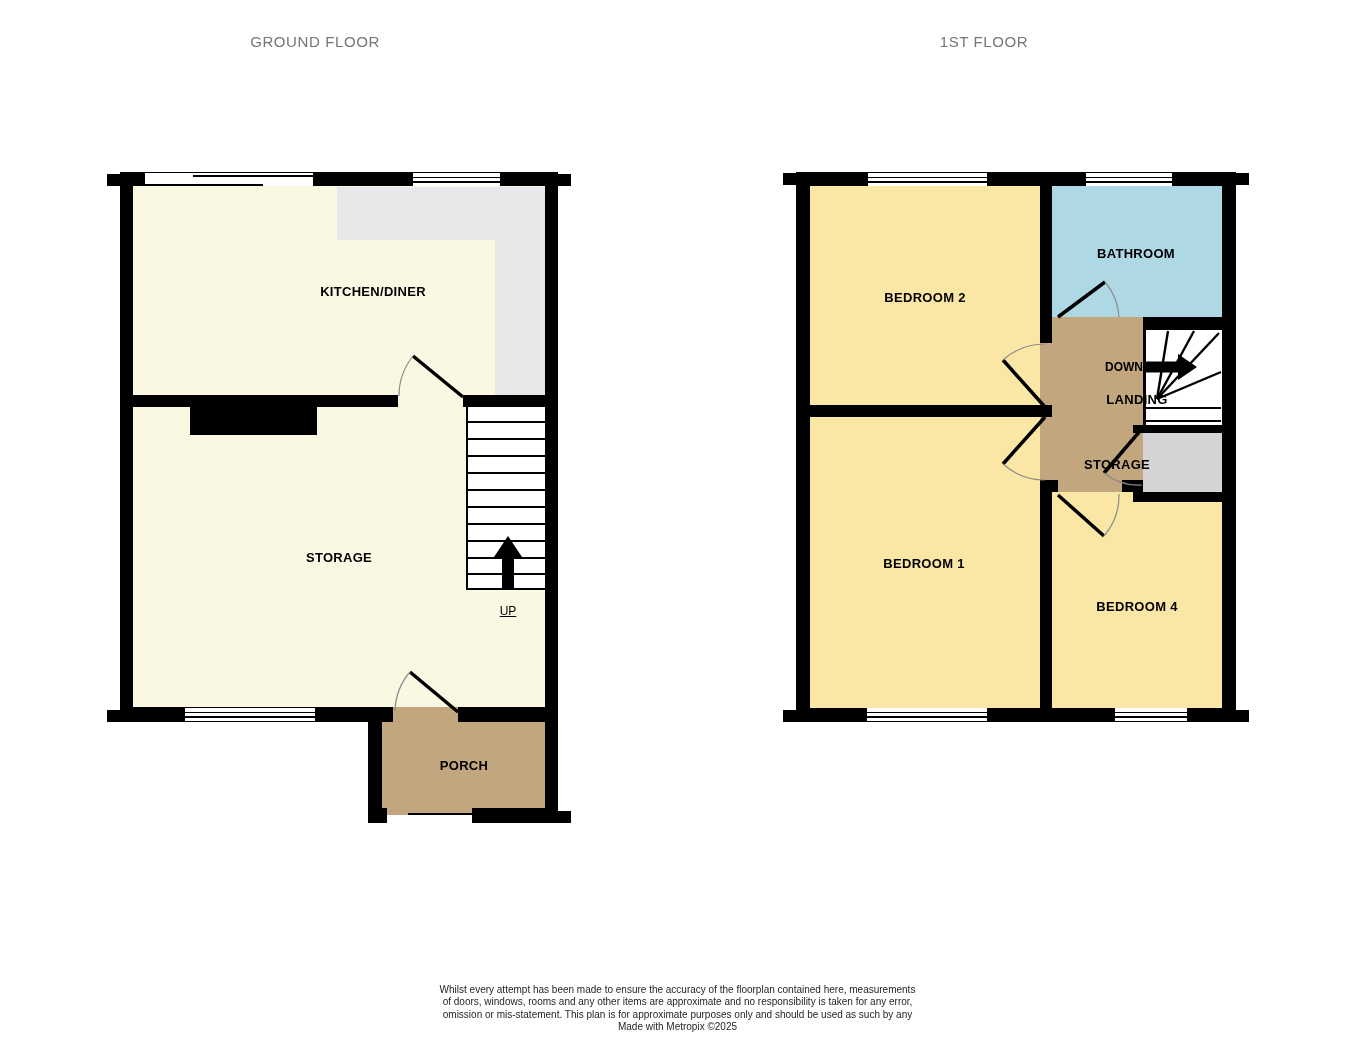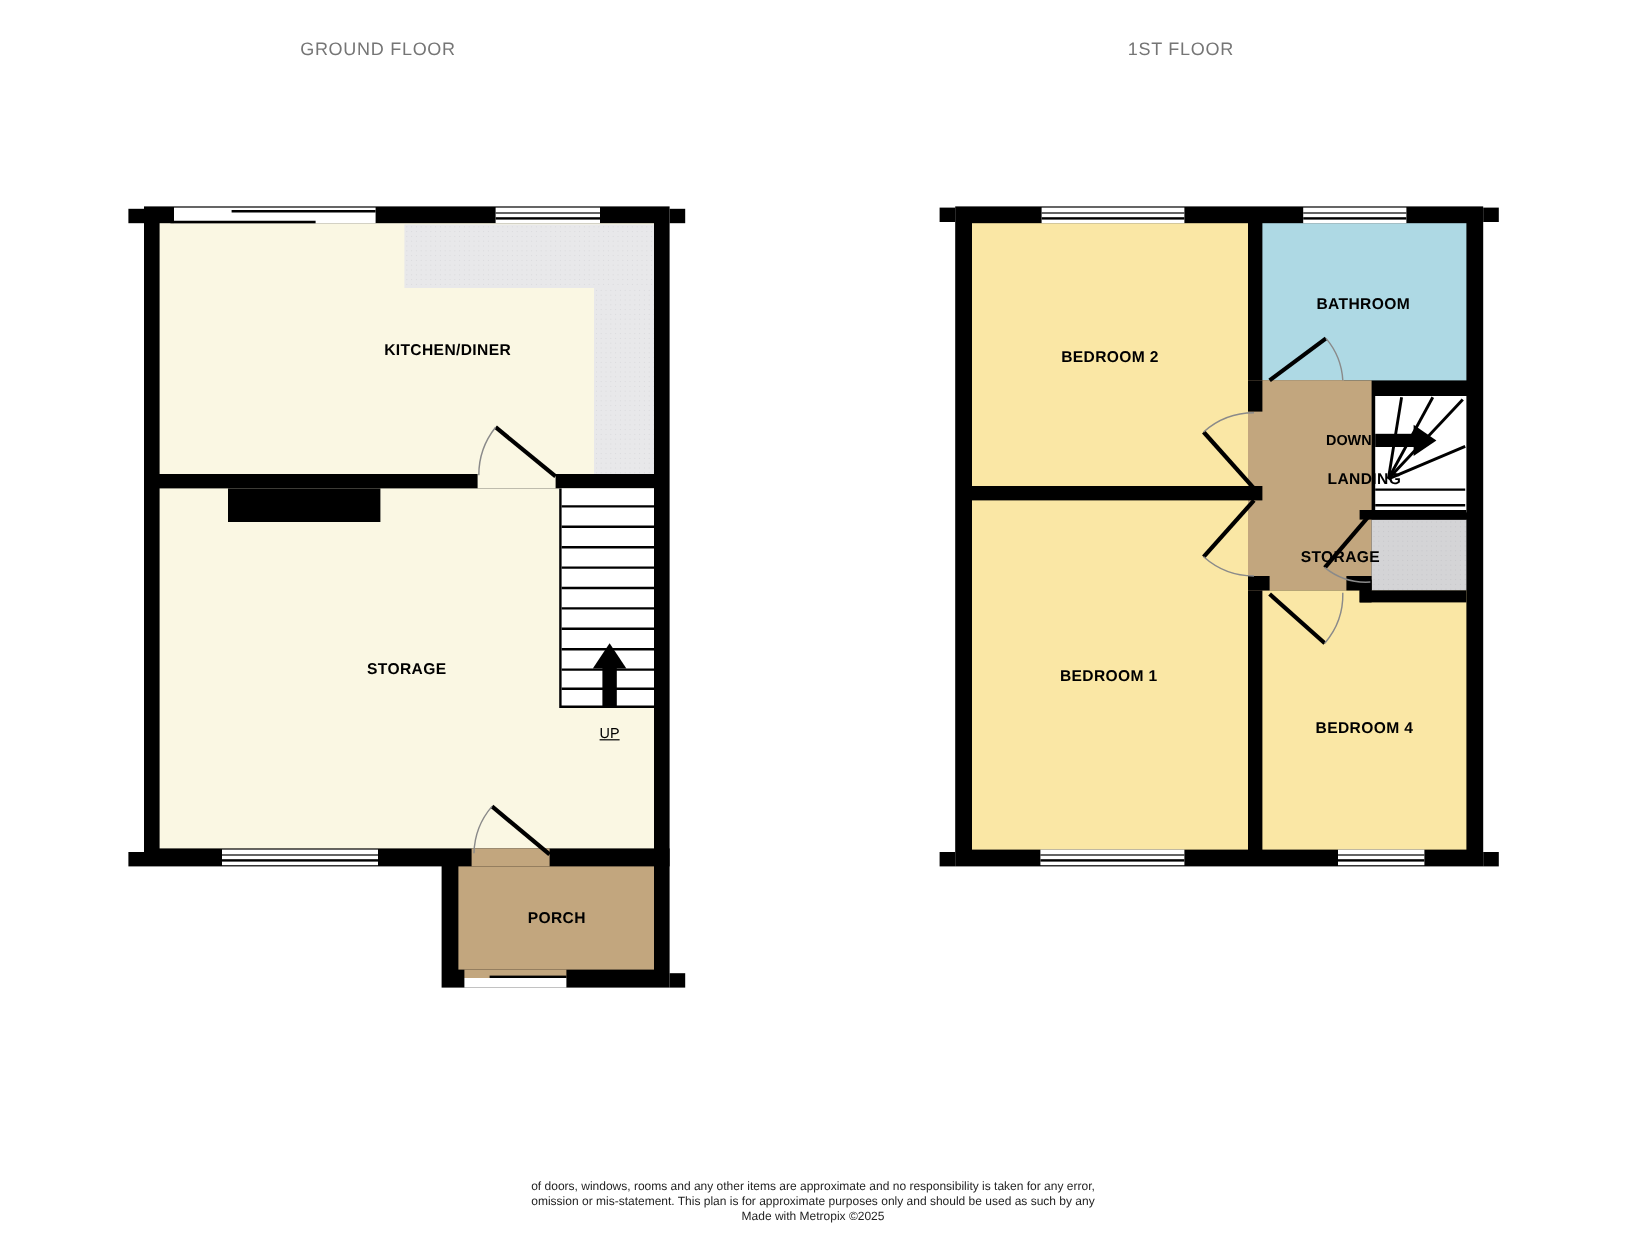--- a/index.html
+++ b/index.html
@@ -200,18 +200,19 @@
       <line x1="1140" y1="431" x2="1104" y2="473" stroke="#000" stroke-width="3.5"></line>
       <path d="M1104,473 A55,55 0 0 0 1142,485" fill="none" stroke="#8a8a8a" stroke-width="1.2"></path>
     </g>
     <g>
       <line x1="1058" y1="495" x2="1104" y2="536" stroke="#000" stroke-width="3.5"></line>
       <path d="M1104,536 A62,62 0 0 0 1119,494" fill="none" stroke="#8a8a8a" stroke-width="1.2"></path>
     </g>
   </svg>
 
   <div class="disclaimer">
+    <div>Whilst every attempt has been made to ensure the accuracy of the floorplan contained here, measurements</div>
     <div>of doors, windows, rooms and any other items are approximate and no responsibility is taken for any error,</div>
     <div>omission or mis-statement. This plan is for approximate purposes only and should be used as such by any</div>
     <div>Made with Metropix ©2025</div>
   </div>
 
 </div>
 
 </body></html>

